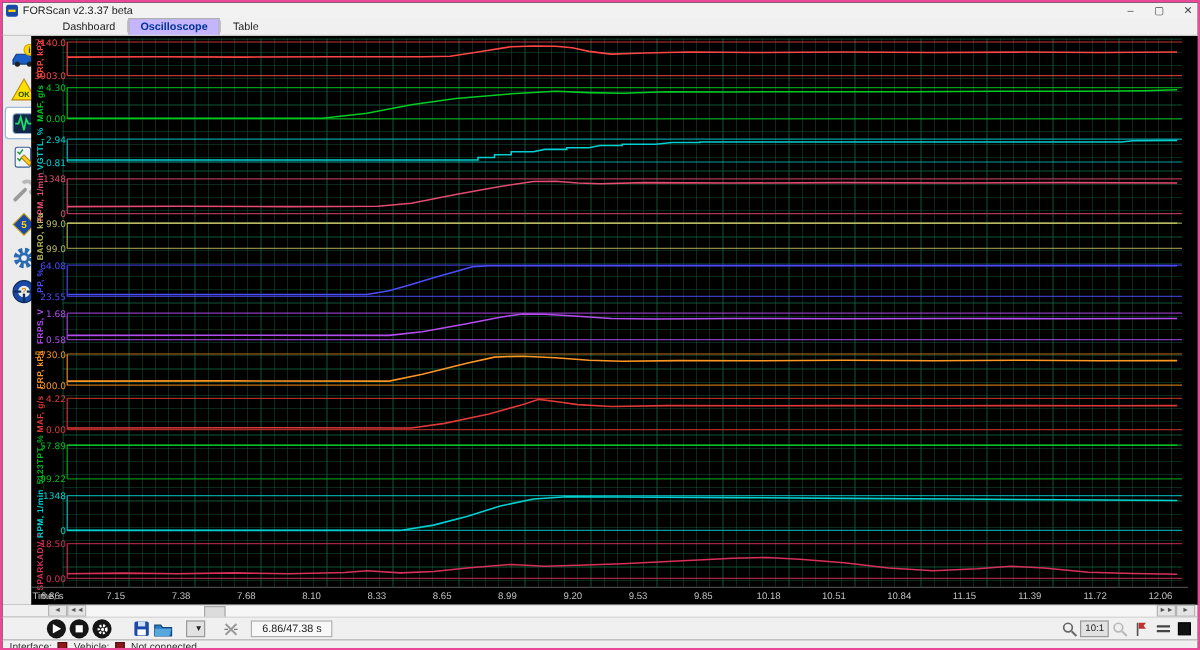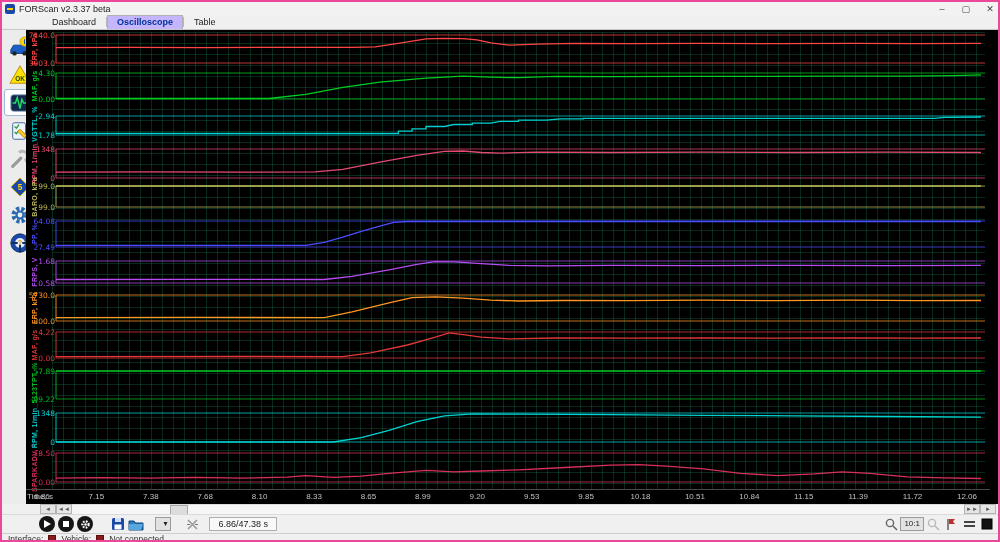--- a/index.html
+++ b/index.html
@@ -192,30 +192,30 @@
       </svg>
     <div id="scale-labels">
         <div class="ch-name" style="color: rgb(255, 69, 69); top: 17px;">FRP, kPa</div>
         <div class="ch-val" style="color: rgb(255, 69, 69); top: -1px;">7140.0</div>
         <div class="ch-val" style="color: rgb(255, 69, 69); top: 27px;">3903.0</div>
         <div class="ch-name" style="color: rgb(0, 204, 34); top: 54px;">MAF, g/s</div>
         <div class="ch-val" style="color: rgb(0, 204, 34); top: 37px;">4.30</div>
         <div class="ch-val" style="color: rgb(0, 204, 34); top: 63px;">0.00</div>
         <div class="ch-name" style="color: rgb(0, 207, 207); top: 93.5px;">_VGTTL, %</div>
         <div class="ch-val" style="color: rgb(0, 207, 207); top: 80px;">2.94</div>
-        <div class="ch-val" style="color: rgb(0, 207, 207); top: 99px;">-1.78</div>
+        <div class="ch-val" style="color: rgb(0, 207, 207); top: 99px;">-0.81</div>
         <div class="ch-name" style="color: rgb(228, 74, 114); top: 131.5px;">RPM, 1/min</div>
         <div class="ch-val" style="color: rgb(228, 74, 114); top: 113px;">1348</div>
         <div class="ch-val" style="color: rgb(228, 74, 114); top: 142px;">0</div>
         <div class="ch-name" style="color: rgb(184, 184, 94); top: 164.5px;">BARO, kPa</div>
         <div class="ch-val" style="color: rgb(184, 184, 94); top: 150px;">99.0</div>
         <div class="ch-val" style="color: rgb(184, 184, 94); top: 171px;">99.0</div>
         <div class="ch-name" style="color: rgb(76, 76, 255); top: 202px;">PP, %</div>
         <div class="ch-val" style="color: rgb(76, 76, 255); top: 185px;">64.08</div>
-        <div class="ch-val" style="color: rgb(76, 76, 255); top: 211px;">27.49</div>
+        <div class="ch-val" style="color: rgb(76, 76, 255); top: 211px;">23.55</div>
         <div class="ch-name" style="color: rgb(180, 76, 240); top: 240px;">FRPS, V</div>
         <div class="ch-val" style="color: rgb(180, 76, 240); top: 225px;">1.68</div>
         <div class="ch-val" style="color: rgb(180, 76, 240); top: 247px;">0.58</div>
         <div class="ch-name" style="color: rgb(255, 149, 34); top: 276px;">FRP, kPa</div>
         <div class="ch-val" style="color: rgb(255, 149, 34); top: 259px;">5730.0</div>
         <div class="ch-val" style="color: rgb(255, 149, 34); top: 285px;">300.0</div>
         <div class="ch-name" style="color: rgb(224, 56, 56); top: 313px;">MAF, g/s</div>
         <div class="ch-val" style="color: rgb(224, 56, 56); top: 296px;">4.22</div>
         <div class="ch-val" style="color: rgb(224, 56, 56); top: 322px;">0.00</div>
         <div class="ch-name" style="color: rgb(0, 187, 34); top: 353px;">_5123TPT, %</div>

